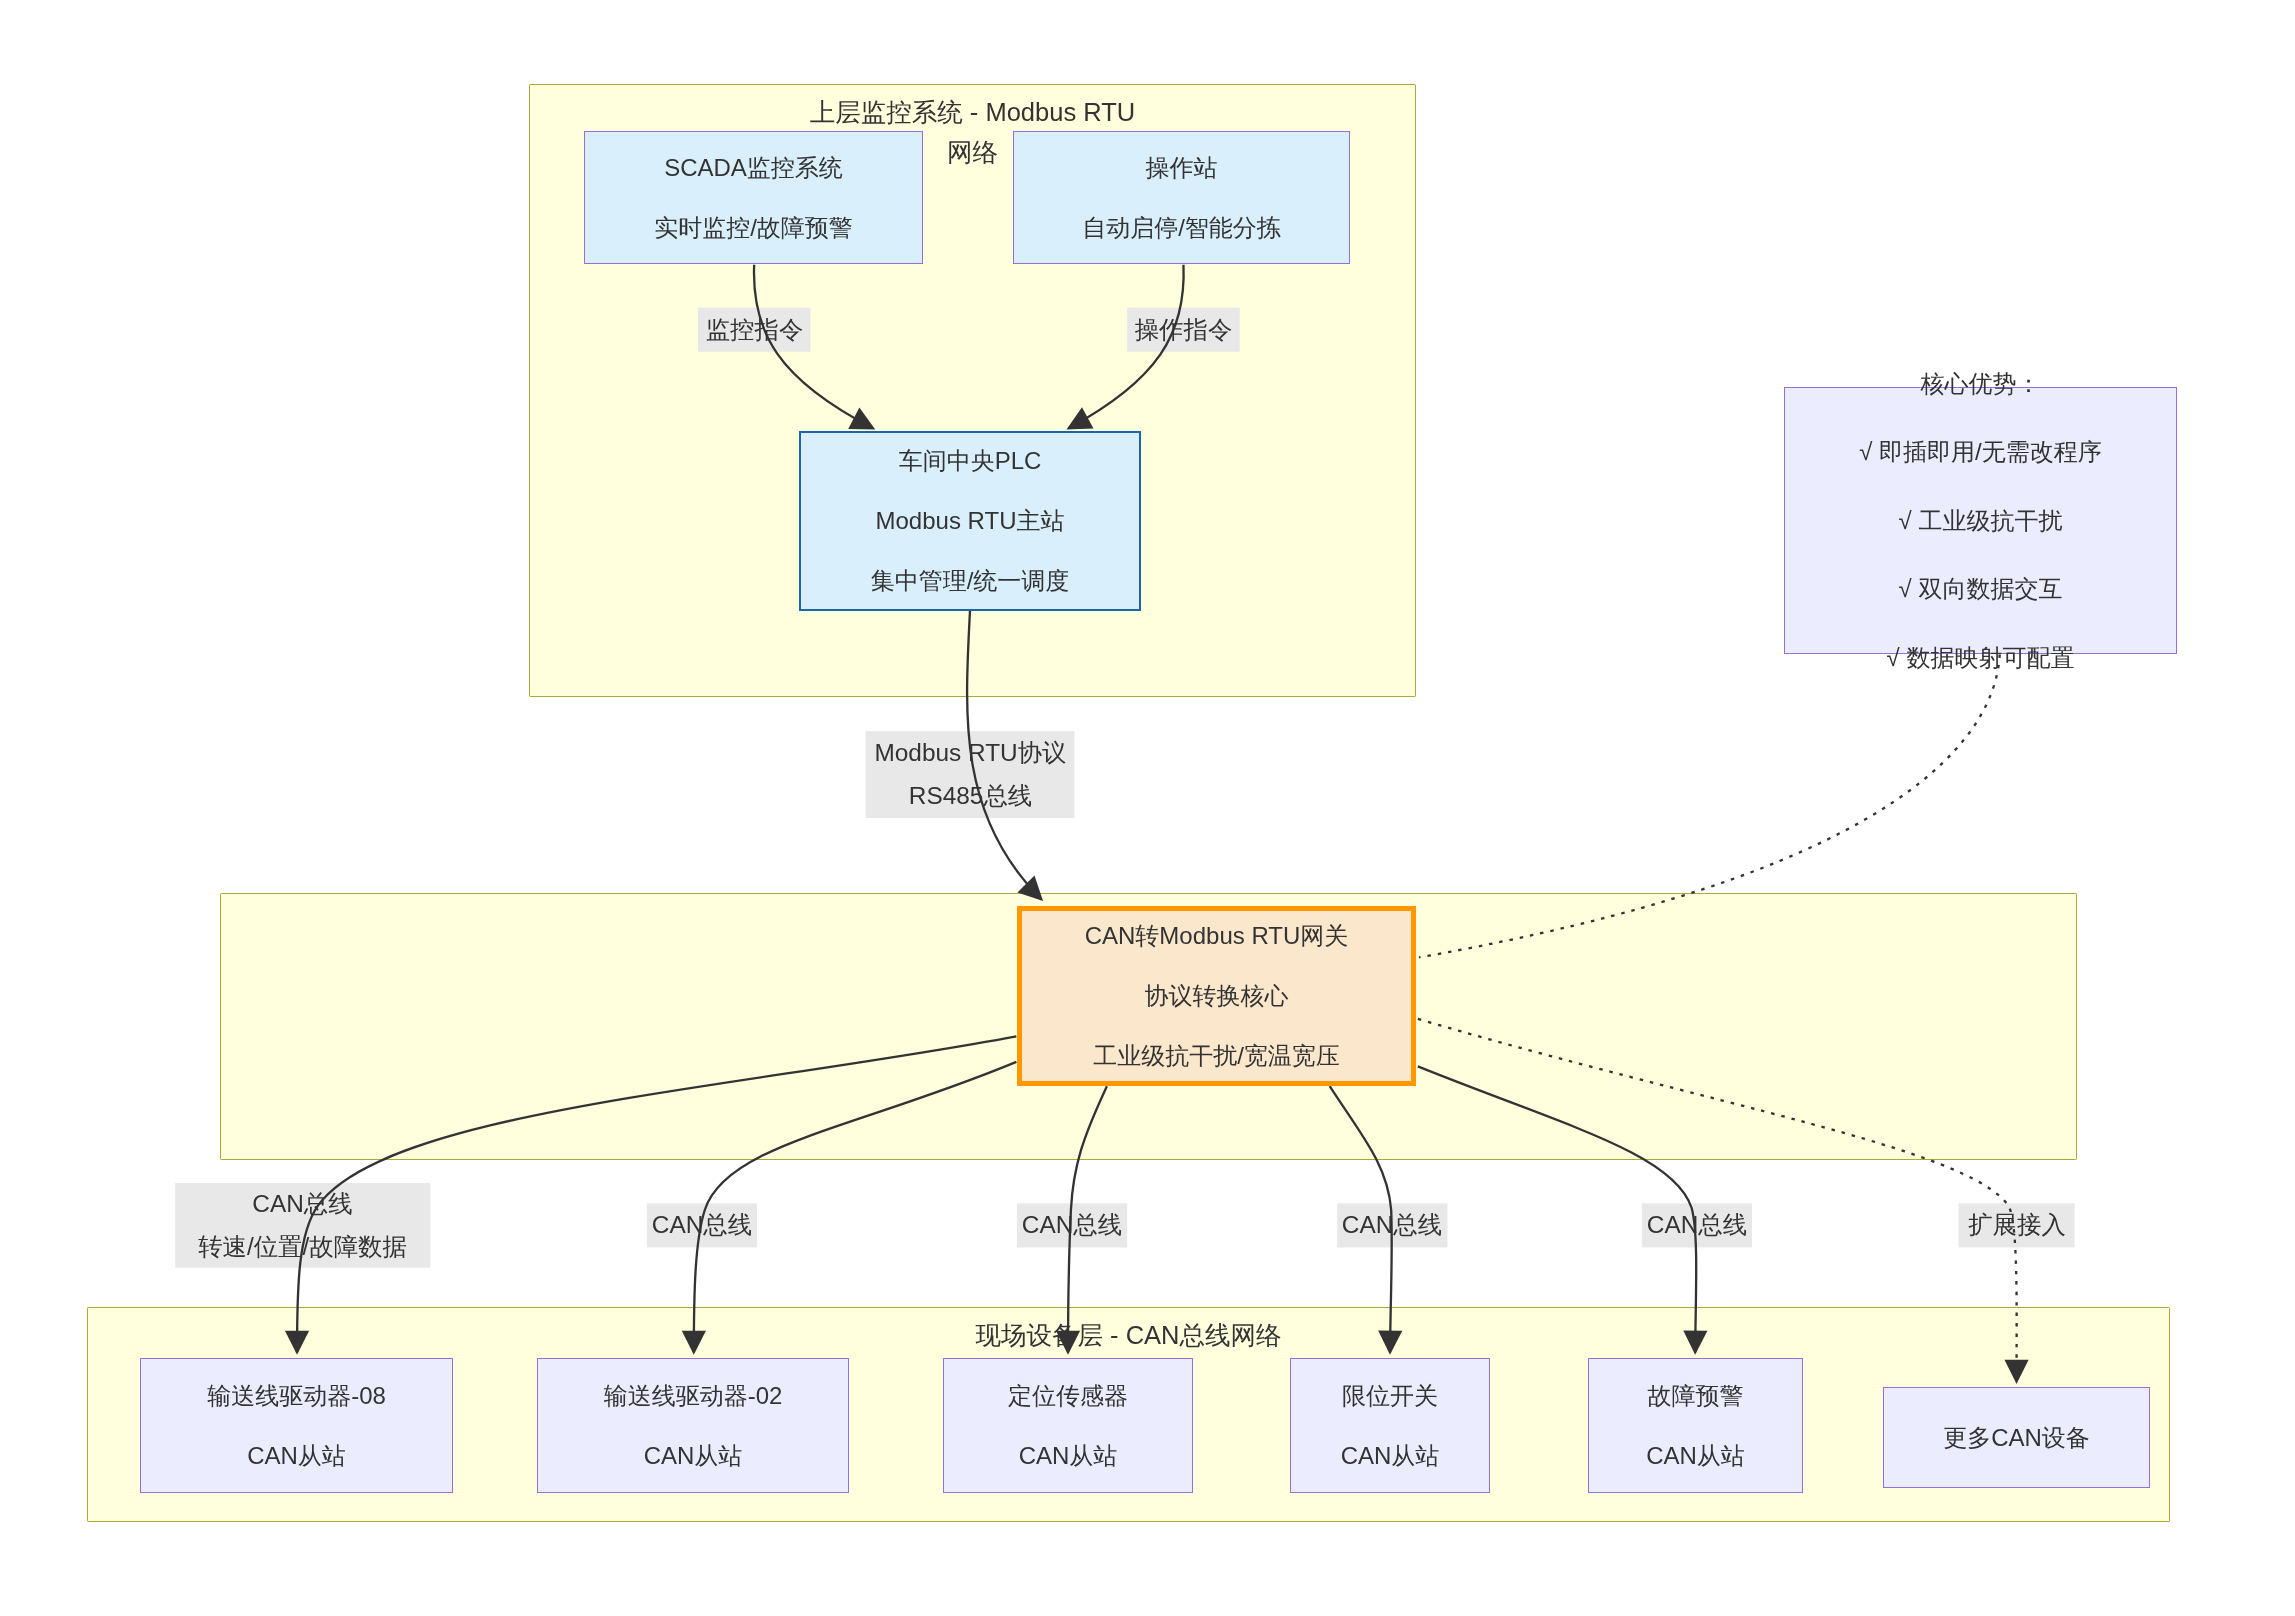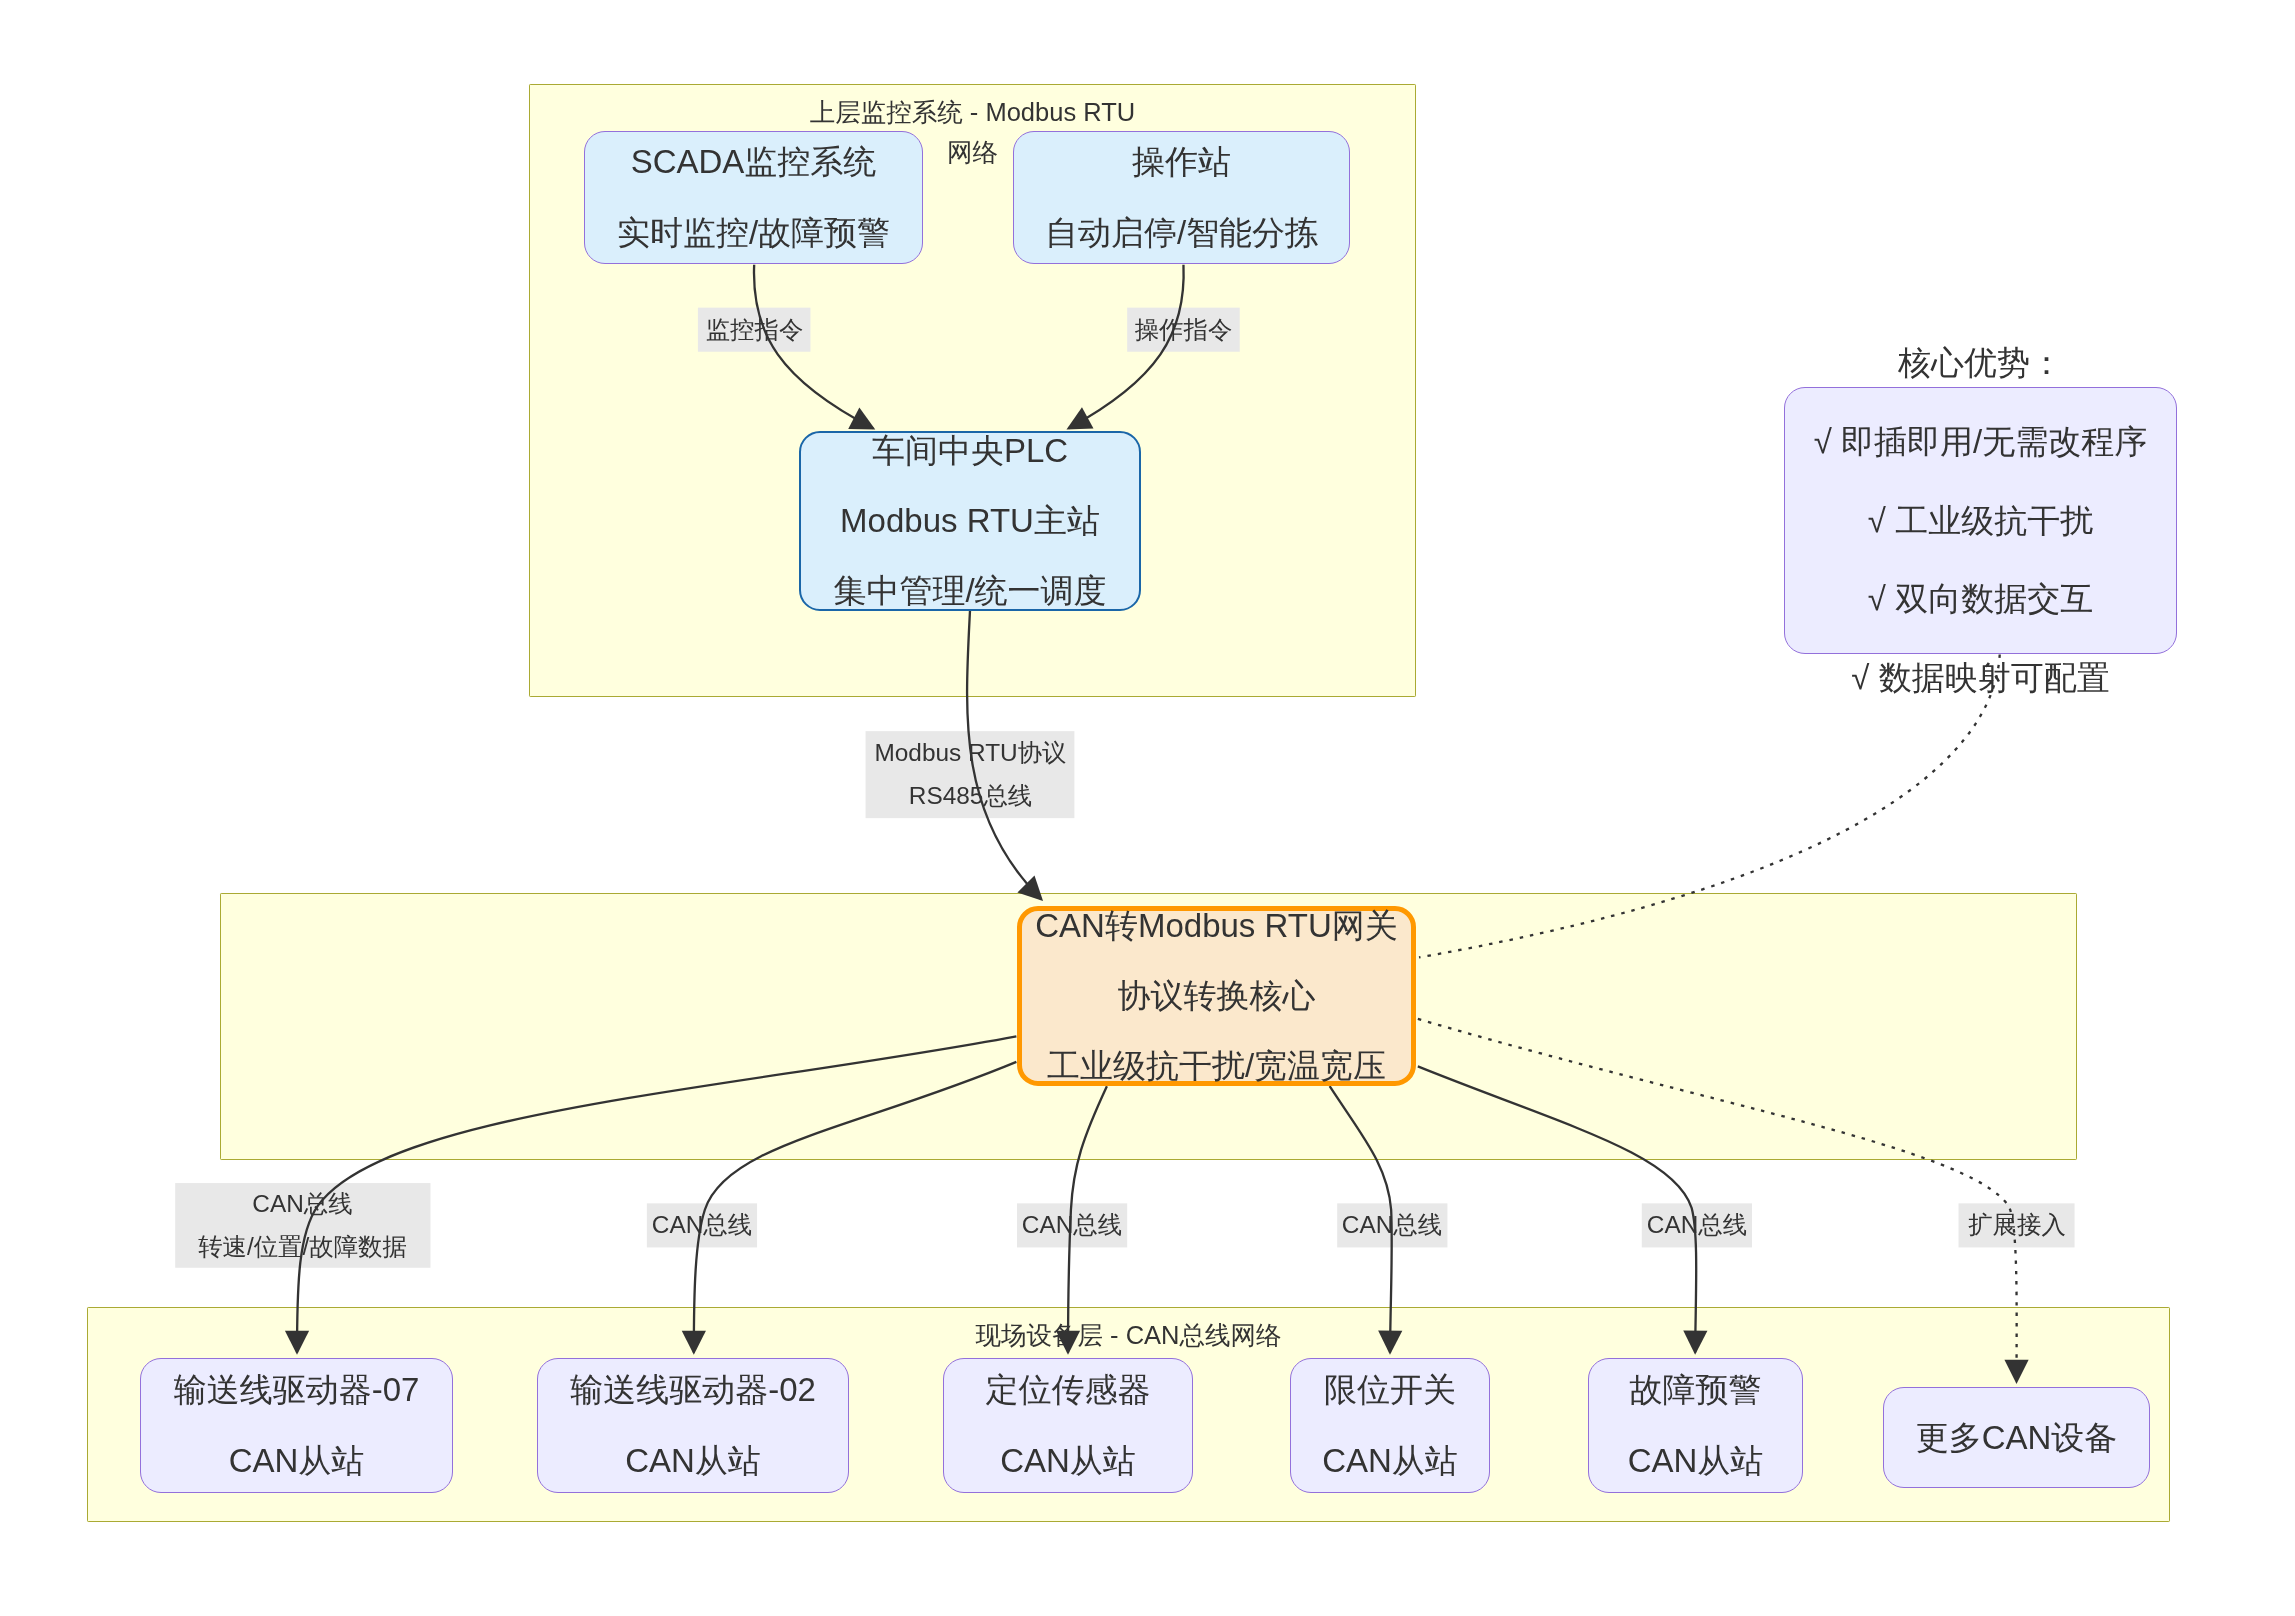--- a/index.html
+++ b/index.html
@@ -28,21 +28,21 @@
   .container-title{
     position:absolute;top:8.1px;left:0;right:0;text-align:center;
     font-size:25.5px;font-weight:500;line-height:1.55;color:var(--text-color);
   }
   svg.edges{position:absolute;left:0;top:0;z-index:1;}
   svg.edges path.edge{stroke:var(--edge-color);stroke-width:4;fill:none;}
   svg.edges path.dotted{stroke-dasharray:6 12;}
   svg.edges rect.labelbg{fill:var(--edge-label-bg);}
   .node{
     position:absolute;display:flex;flex-direction:column;align-items:center;justify-content:center;
-    text-align:center;font-size:33px;line-height:1.15;gap:32.5px;z-index:2;box-sizing:border-box;border-radius:21px;
+    text-align:center;font-size:24px;line-height:1.15;gap:32.5px;z-index:2;box-sizing:border-box;
   }
   .node.blue{background:var(--blue-node-fill);border:1.7px solid var(--blue-node-border);}
   .node.plc{background:var(--blue-node-fill);border:2.3px solid var(--plc-border);}
   .node.orange{background:var(--gateway-fill);border:5.8px solid var(--gateway-border);}
   .node.lav{background:var(--purple-node-fill);border:1.7px solid var(--purple-node-border);}
   .node.adv{gap:41px;}
   .edge-label{
     position:absolute;display:flex;flex-direction:column;align-items:center;justify-content:center;
     font-size:24.4px;line-height:1.75;z-index:3;text-align:center;box-sizing:border-box;
   }
@@ -121,21 +121,21 @@
     <div>√ 数据映射可配置</div>
   </div>
 
   <div class="node orange" style="left:1017px;top:906px;width:399px;height:180px;">
     <div>CAN转Modbus RTU网关</div>
     <div>协议转换核心</div>
     <div>工业级抗干扰/宽温宽压</div>
   </div>
 
   <div class="node lav" style="left:140px;top:1358px;width:313px;height:135px;">
-    <div>输送线驱动器-07</div>
+    <div>输送线驱动器-08</div>
     <div>CAN从站</div>
   </div>
 
   <div class="node lav" style="left:537px;top:1358px;width:312px;height:135px;">
     <div>输送线驱动器-02</div>
     <div>CAN从站</div>
   </div>
 
   <div class="node lav" style="left:943px;top:1358px;width:250px;height:135px;">
     <div>定位传感器</div>

